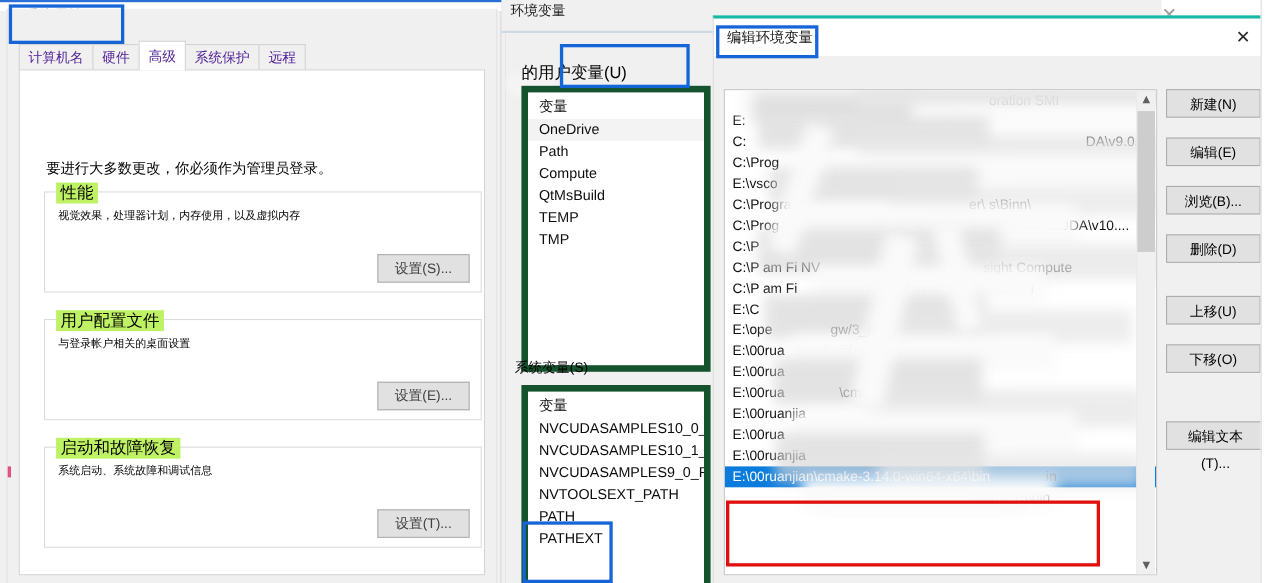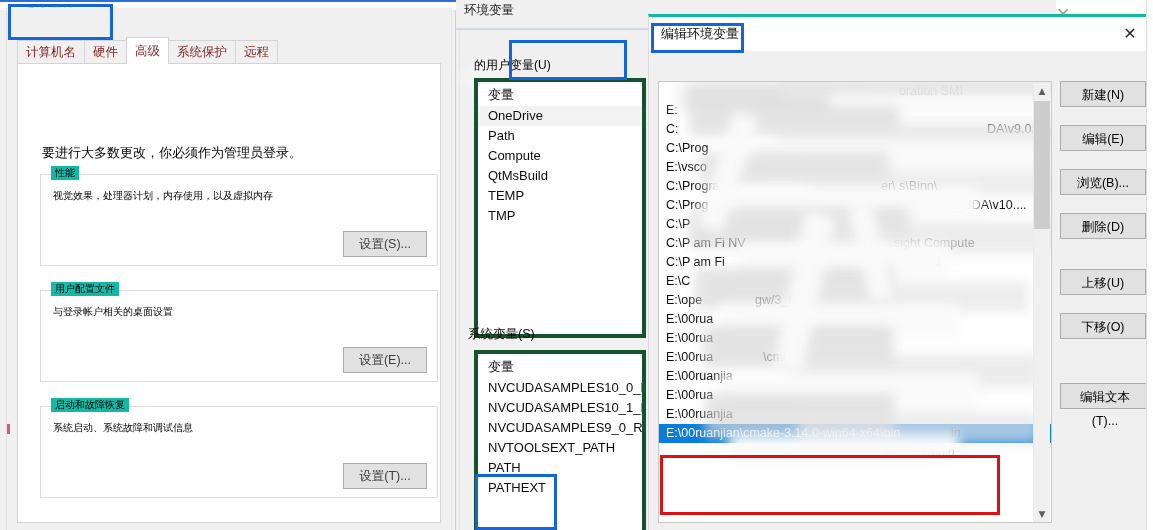--- a/index.html
+++ b/index.html
@@ -61,21 +61,21 @@
     display: flex;
     align-items: flex-end;
     font-size: 12.5px;
   }
   .tab {
     padding: 4px 8px 4px 8px;
     margin-right: -1px;
     border: 1px solid #d4d4d4;
     border-bottom: none;
     background: #f0f0f0;
-    color: #7f1d1d;
+    color: #4c1d95;
     line-height: 15px;
     white-space: nowrap;
   }
   .tab.active {
     background: #ffffff;
     padding-top: 6px;
     padding-bottom: 5px;
     position: relative;
     z-index: 3;
     border-color: #d4d4d4;
@@ -98,23 +98,23 @@
     position: absolute;
     left: 22px;
     width: 398px;
     border: 1px solid #dcdcdc;
     box-sizing: border-box;
     background: transparent;
   }
   .group-legend {
     position: absolute;
     top: -9px; left: 10px;
-    background: #14b8a6;
+    background: #bef264;
     padding: 0 4px;
-    font-size: 10px;
+    font-size: 15px;
     color: #000;
   }
   .group-desc {
     position: absolute;
     left: 12px; top: 14px;
     font-size: 10px;
     color: #000;
   }
   .btn {
     position: absolute;
@@ -174,35 +174,35 @@
   #envvars-body {
     position: absolute;
     left: 3px; top: 30px;
     width: 594px; height: 500px;
     background: #f0f0f0;
     border-left: 1px solid #e6e6e6;
   }
   .uservars-label {
     position: absolute;
     left: 14px; top: 27px;
-    font-size: 12px;
+    font-size: 15px;
     color: #000;
   }
   #uservars-blurchip {
     position: absolute;
     left: 0px; top: 36px;
     width: 46px; height: 22px;
     background: #f4f4f4;
     border-radius: 11px;
     filter: blur(3px);
   }
   .listbox {
     position: absolute;
     background: #ffffff;
-    border: 4px solid #14532d;
+    border: 6px solid #14532d;
     box-sizing: border-box;
     overflow: hidden;
   }
   #uservars-list {
     left: 14px; top: 48px;
     width: 172px; height: 260px;
   }
   #sysvars-label {
     position: absolute;
     left: 8px; top: 296px;

